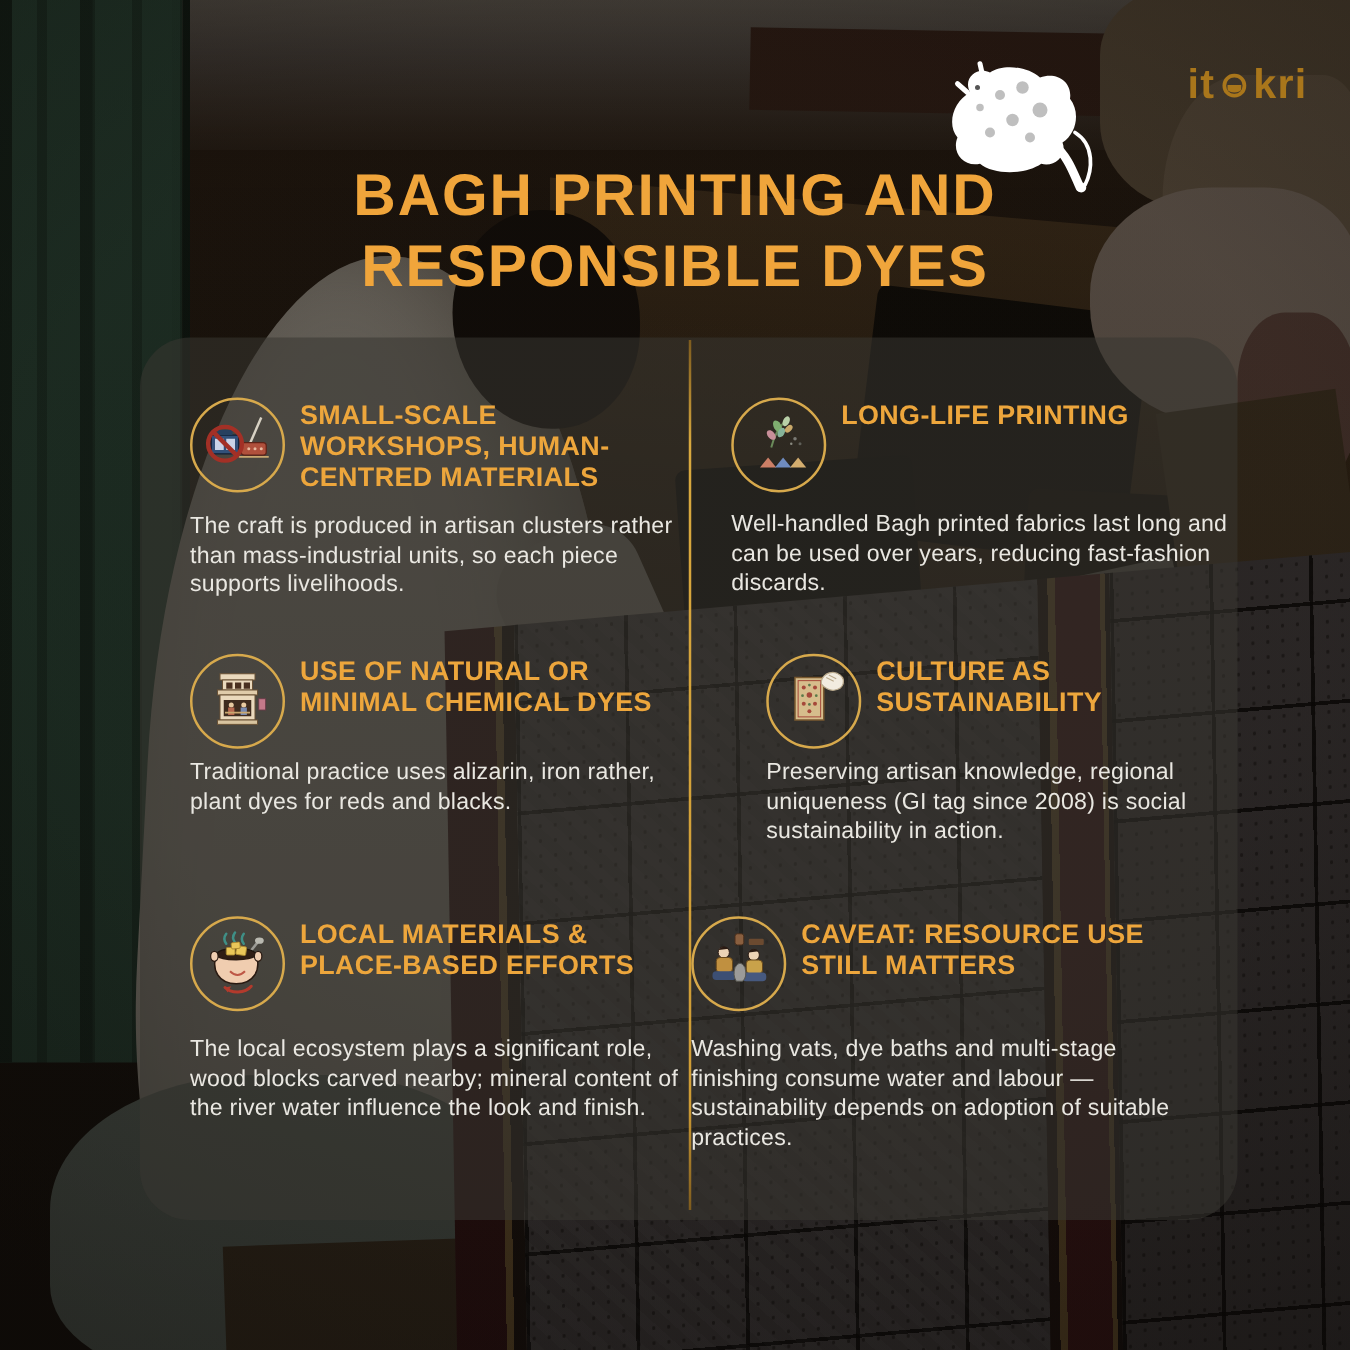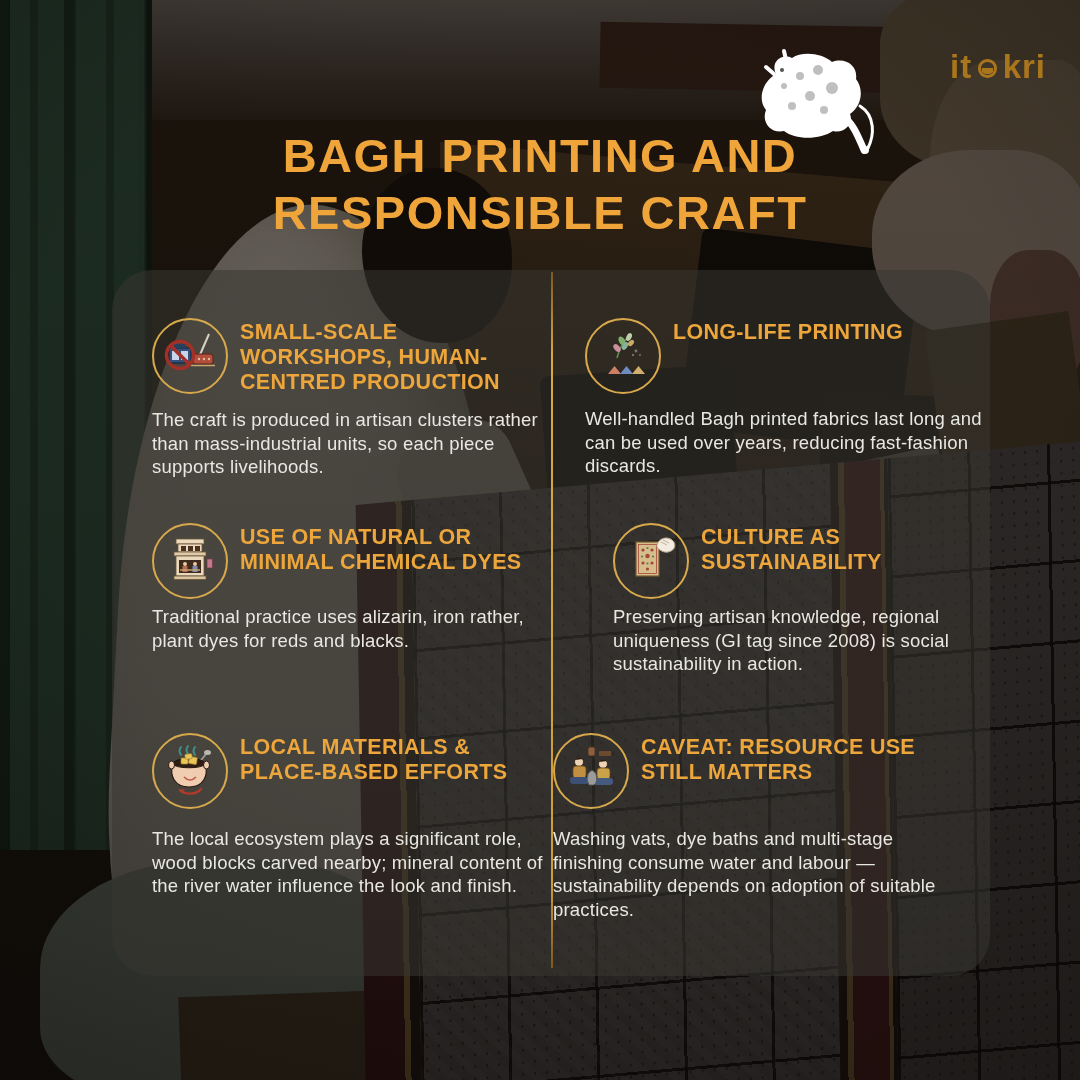--- a/index.html
+++ b/index.html
@@ -154,21 +154,21 @@
         <circle cx="70" cy="52" r="5"></circle>
       <circle cx="52" cy="62" r="4"></circle>
         <circle cx="84" cy="66" r="4"></circle>
       <circle cx="44" cy="42" r="3"></circle>
     </g>
     <circle cx="42" cy="26" r="2" fill="#555"></circle>
   </svg>
 
   <h1 class="abs title">
     <span style="display:block">BAGH PRINTING AND</span>
-    <span style="display:block">RESPONSIBLE CRAFT</span>
+    <span style="display:block">RESPONSIBLE DYES</span>
   </h1>
 
   <div class="abs card"></div>
   <div class="abs divider"></div>
 
   <article class="abs item row1" style="left:152px;top:318px;width:400px;">
     <div class="item-head">
       <span class="icon-ring">
         <svg width="56" height="56" viewBox="0 0 56 56">
           <rect x="7" y="20" width="22" height="15" rx="1.5" fill="#33517a" stroke="#101f36"></rect>
@@ -178,21 +178,21 @@
           <line x1="47" y1="6" x2="37" y2="29" stroke="#d8d2c4" stroke-width="2"></line>
           <rect x="31" y="26" width="20" height="10" rx="2.5" fill="#b0503c" stroke="#5e2217"></rect>
           <circle cx="37" cy="31" r="1.2" fill="#e8b9a0"></circle>
             <circle cx="42" cy="31" r="1.2" fill="#e8b9a0"></circle>
             <circle cx="47" cy="31" r="1.2" fill="#e8b9a0"></circle>
           <line x1="29" y1="37.5" x2="53" y2="37.5" stroke="#caa870" stroke-width="1.5"></line>
           <circle cx="18" cy="27" r="13.5" stroke="#a33026" stroke-width="3.5" fill="none"></circle>
           <line x1="8.5" y1="17.5" x2="27.5" y2="36.5" stroke="#a33026" stroke-width="3.5"></line>
         </svg>
       </span>
-      <h2>SMALL-SCALE WORKSHOPS, HUMAN-CENTRED PRODUCTION</h2>
+      <h2>SMALL-SCALE WORKSHOPS, HUMAN-CENTRED MATERIALS</h2>
     </div>
     <p>The craft is produced in artisan clusters rather than mass-industrial units, so each piece supports livelihoods.</p>
   </article>
 
   <article class="abs item row1" style="left:585px;top:318px;width:402px;">
     <div class="item-head">
       <span class="icon-ring">
         <svg width="56" height="56" viewBox="0 0 56 56">
           <path d="M22,30 C24,22 27,15 33,9" stroke="#6a8a5a" stroke-width="1.6" fill="none"></path>
           <ellipse cx="27" cy="13" rx="3" ry="5" fill="#7fae6f" transform="rotate(-30 27 13)"></ellipse>

